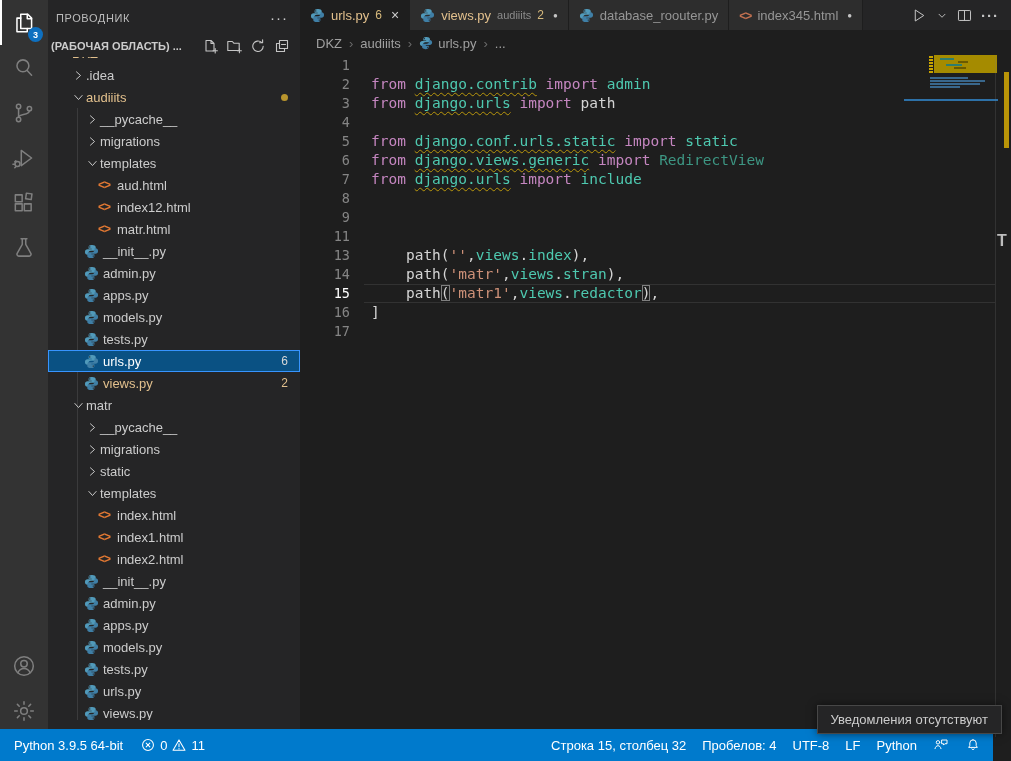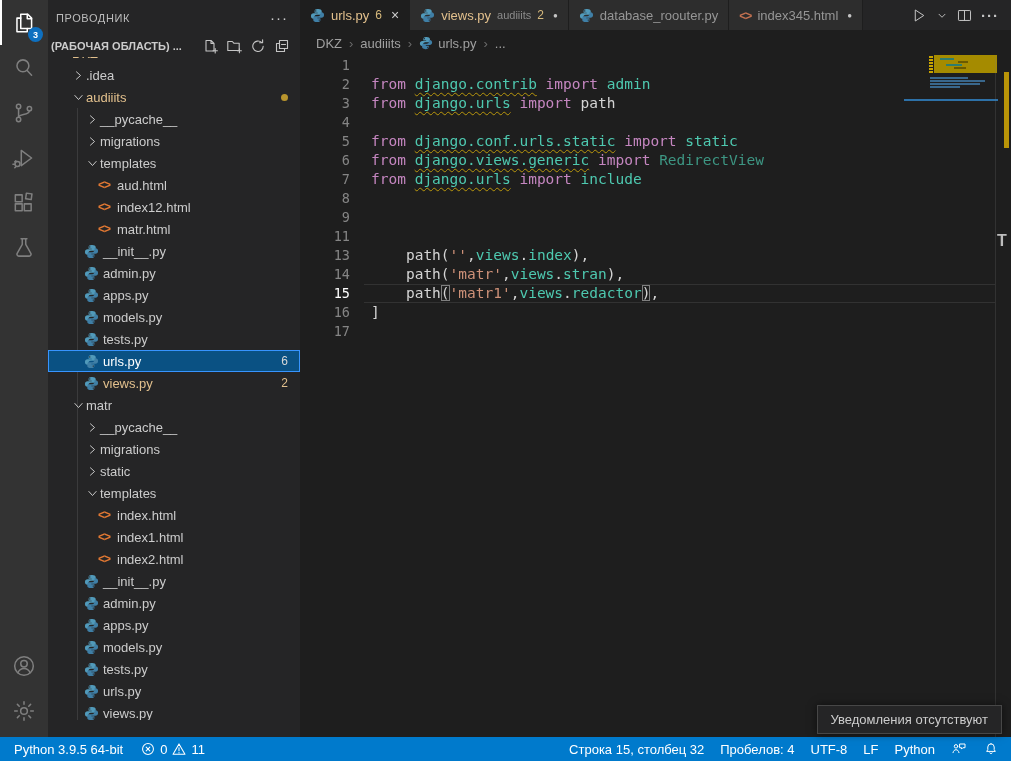--- a/index.html
+++ b/index.html
@@ -80,21 +80,21 @@
   .sq{text-decoration:underline;text-decoration-style:wavy;text-decoration-color:#b8960c;text-decoration-thickness:1px;text-underline-offset:3px;}
   .bk{outline:1px solid #7f7f7f;outline-offset:-1px;}
   .caret{display:inline-block;width:1.5px;margin-right:-1.5px;height:17px;background:#aeafad;vertical-align:text-bottom;}
   
   #minimap{position:absolute;left:604px;top:0;width:100px;height:200px;pointer-events:auto;}
   .mm{position:absolute;}
   #scroll-track{position:absolute;left:695px;top:0;bottom:0;width:1px;background:rgba(121,121,121,.22);}
   #overview-marker-T{position:absolute;left:697px;top:175px;color:#bdbdbd;font-family:"Liberation Sans",sans-serif;
     font-size:16px;font-weight:bold;}
   
-  #statusbar{position:absolute;left:0;right:0;bottom:0;height:24px;background:#007acc;color:#ffffff;
+  #statusbar{position:absolute;left:0;right:18px;bottom:0;height:32px;background:#007acc;color:#ffffff;
     display:flex;align-items:center;font-size:13px;z-index:10;}
   .st-left{display:flex;gap:18px;padding-left:14px;align-items:center;}
   .st-right{margin-left:auto;display:flex;gap:16px;padding-right:12px;align-items:center;}
   .st-item{display:flex;align-items:center;gap:5px;cursor:pointer;white-space:nowrap;}
   .st-item svg{width:14px;height:14px;}
   
   #toast{position:absolute;right:9px;bottom:27px;height:27px;background:#252526;border:1px solid #474747;
     color:#cccccc;font-size:13px;display:flex;align-items:center;padding:0 13px;z-index:20;
     box-shadow:0 0 8px rgba(0,0,0,.55);}
 </style>

